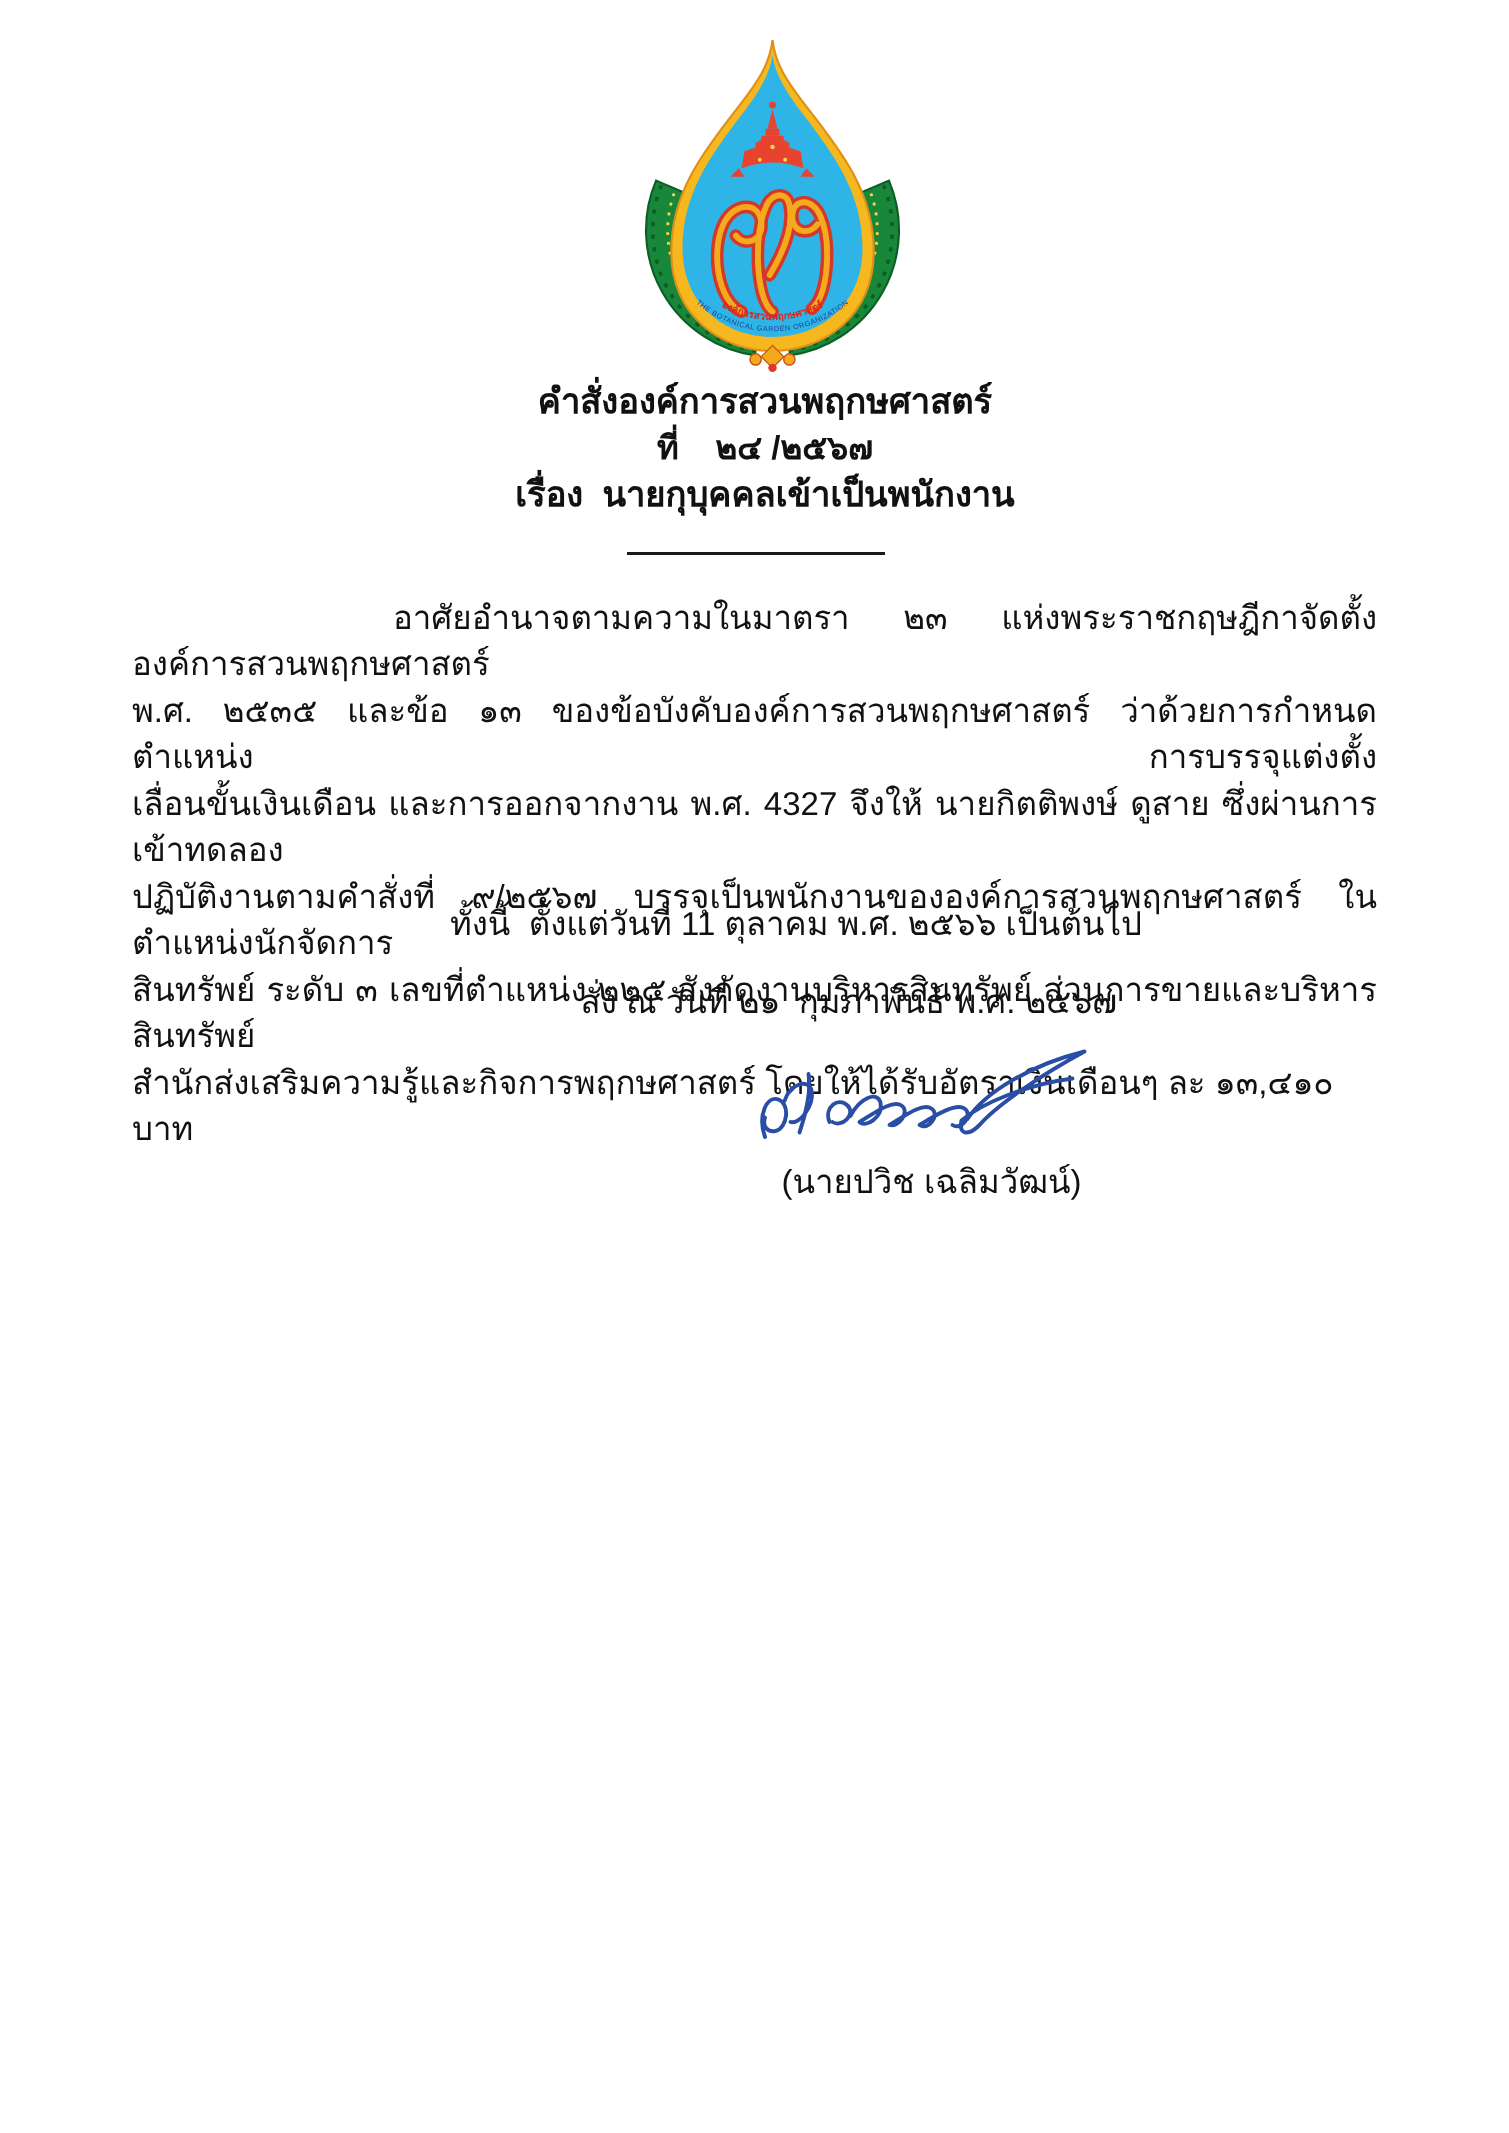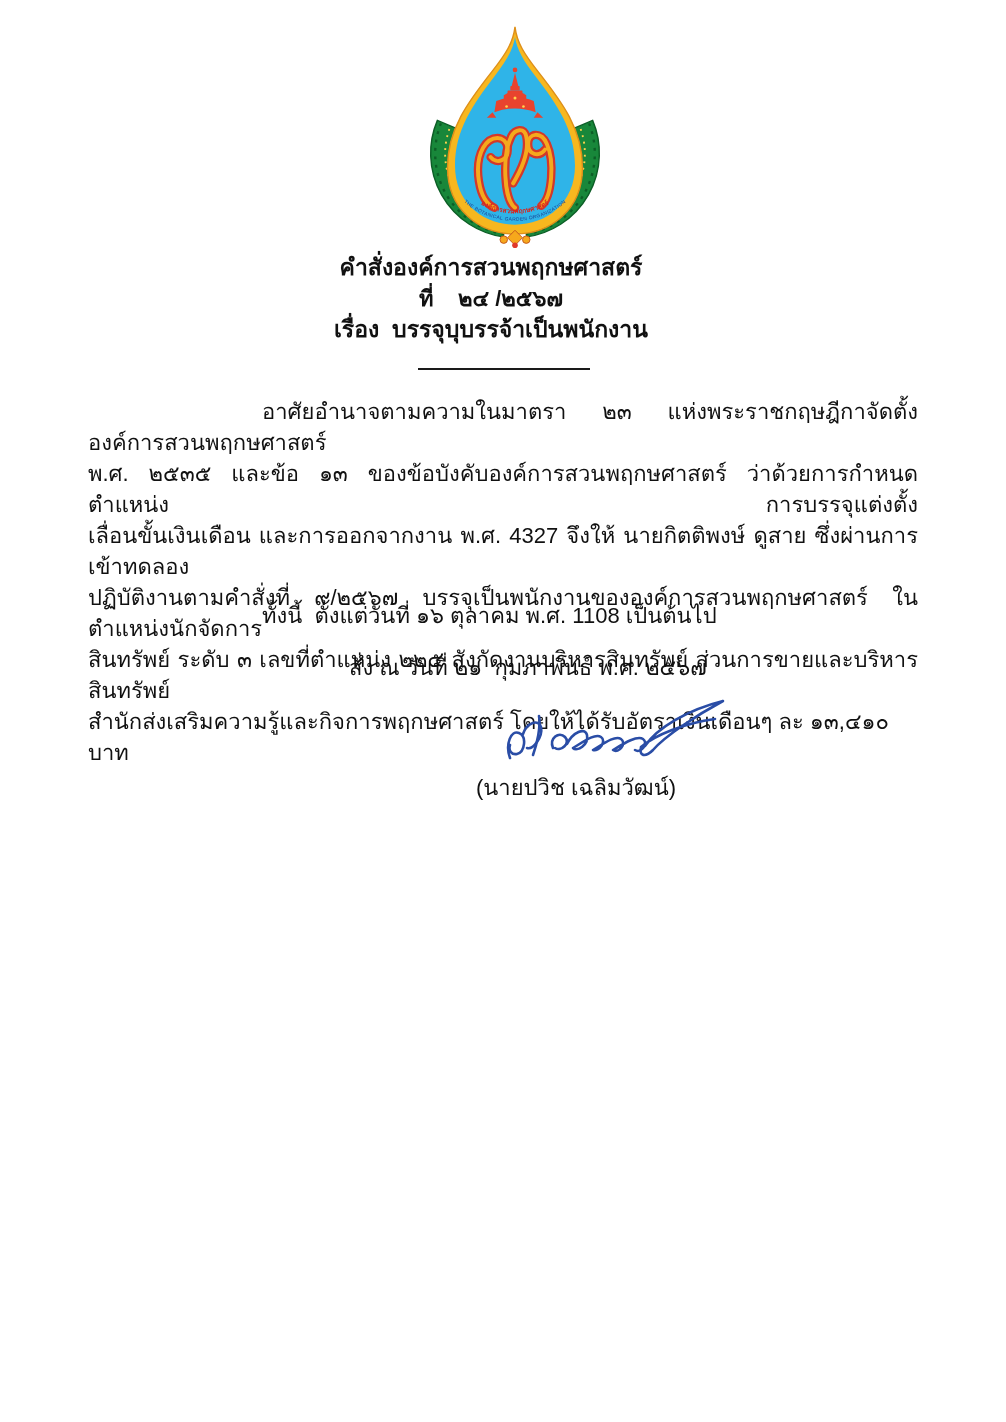--- a/index.html
+++ b/index.html
@@ -1,35 +1,35 @@
 <!DOCTYPE html>
 <html><head>
 <meta charset="utf-8">
 <style>
   html,body{margin:0;padding:0;background:#ffffff;}
   .page{
     position:relative;width:1006px;height:1422px;background:#ffffff;
     font-family:"Liberation Sans","DejaVu Sans",sans-serif;color:#111111;
     overflow:hidden;margin:0 auto;
   }
-  .prespace{white-space:pre-wrap;}
+  .prespace{white-space:pre-wrap;padding-left:38px;}
   .logo-wrap{position:absolute;left:421px;top:24px;width:188px;height:225px;}
   .title-block{position:absolute;left:0;top:252px;width:982px;text-align:center;}
   .doc-title{font-size:23px;font-weight:bold;line-height:31px;}
   .doc-number{font-size:22px;font-weight:bold;line-height:31px;}
   .doc-subject{font-size:23px;font-weight:bold;line-height:31px;}
   .divider{position:absolute;left:418px;top:368px;width:172px;height:2px;background:#1a1a1a;}
   .body-block{position:absolute;left:88px;top:396px;width:830px;font-size:22px;line-height:31px;}
   .body-line{text-align:justify;text-align-last:justify;}
   .body-line.first{text-indent:174px;}
   .body-line.last{text-align:left;text-align-last:left;}
   .effective-line{position:absolute;left:262px;top:602px;font-size:22px;line-height:28px;}
   .issued-line{position:absolute;left:349px;top:654px;font-size:22px;line-height:28px;}
   .signature-svg{position:absolute;left:495px;top:696px;width:235px;height:82px;}
-  .signatory-block{position:absolute;left:364px;top:774px;width:424px;text-align:center;
+  .signatory-block{position:absolute;left:390px;top:774px;width:424px;text-align:center;
     font-size:22px;line-height:28px;}
 </style>
 </head>
 <body>
 
 <div class="page">
 
   <div class="logo-wrap">
     <svg viewBox="0 0 200 240" width="188" height="225">
 
@@ -92,35 +92,35 @@
         <circle cx="88" cy="230" r="4" fill="#f6a81c" stroke="#c2561d" stroke-width="1"></circle>
         <circle cx="112" cy="230" r="4" fill="#f6a81c" stroke="#c2561d" stroke-width="1"></circle>
         <circle cx="100" cy="236" r="3" fill="#e0392b"></circle>
       </g>
     </svg>
   </div>
 
   <div class="title-block">
     <div class="doc-title prespace">คำสั่งองค์การสวนพฤกษศาสตร์</div>
     <div class="doc-number prespace">ที่    ๒๔ /๒๕๖๗</div>
-    <div class="doc-subject prespace">เรื่อง  บรรจุบุบรรจ้าเป็นพนักงาน</div>
+    <div class="doc-subject prespace">เรื่อง  นายกุบุคคลเข้าเป็นพนักงาน</div>
   </div>
 
   <div class="divider"></div>
 
   <div class="body-block">
     <div class="body-line first">อาศัยอำนาจตามความในมาตรา ๒๓ แห่งพระราชกฤษฎีกาจัดตั้งองค์การสวนพฤกษศาสตร์</div>
     <div class="body-line">พ.ศ. ๒๕๓๕ และข้อ ๑๓ ของข้อบังคับองค์การสวนพฤกษศาสตร์ ว่าด้วยการกำหนดตำแหน่ง การบรรจุแต่งตั้ง</div>
     <div class="body-line">เลื่อนขั้นเงินเดือน และการออกจากงาน พ.ศ. 4327 จึงให้ นายกิตติพงษ์ ดูสาย ซึ่งผ่านการเข้าทดลอง</div>
     <div class="body-line">ปฏิบัติงานตามคำสั่งที่ ๙/๒๕๖๗ บรรจุเป็นพนักงานขององค์การสวนพฤกษศาสตร์ ในตำแหน่งนักจัดการ</div>
     <div class="body-line">สินทรัพย์ ระดับ ๓ เลขที่ตำแหน่ง ๒๒๕ สังกัดงานบริหารสินทรัพย์ ส่วนการขายและบริหารสินทรัพย์</div>
     <div class="body-line last">สำนักส่งเสริมความรู้และกิจการพฤกษศาสตร์ โดยให้ได้รับอัตราเงินเดือนๆ ละ ๑๓,๔๑๐ บาท</div>
   </div>
 
-  <div class="effective-line prespace">ทั้งนี้  ตั้งแต่วันที่ ๑๖ ตุลาคม พ.ศ. 1108 เป็นต้นไป</div>
+  <div class="effective-line prespace">ทั้งนี้  ตั้งแต่วันที่ 11 ตุลาคม พ.ศ. ๒๕๖๖ เป็นต้นไป</div>
 
   <div class="issued-line prespace">สั่ง ณ วันที่ ๒๑  กุมภาพันธ์ พ.ศ. ๒๕๖๗</div>
 
   <svg class="signature-svg" viewBox="0 0 235 82">
     <g fill="none" stroke="#2a4da6" stroke-width="2.6" stroke-linecap="round" stroke-linejoin="round">
       <path d="M15,62 C10,48 16,34 24,37 C32,40 30,56 22,58 C17,59 13,55 15,49"></path>
       <path d="M28,38 C32,26 44,23 46,31 C48,41 38,54 32,52"></path>
       <path d="M44,20 C46,30 42,48 38,59"></path>
       <path d="M58,52 C54,42 64,35 70,41 C76,47 66,56 60,52"></path>
       <path d="M72,48 C78,36 90,31 92,39 C94,49 82,56 78,52 C88,46 100,37 106,41 C112,45 104,56 98,54

